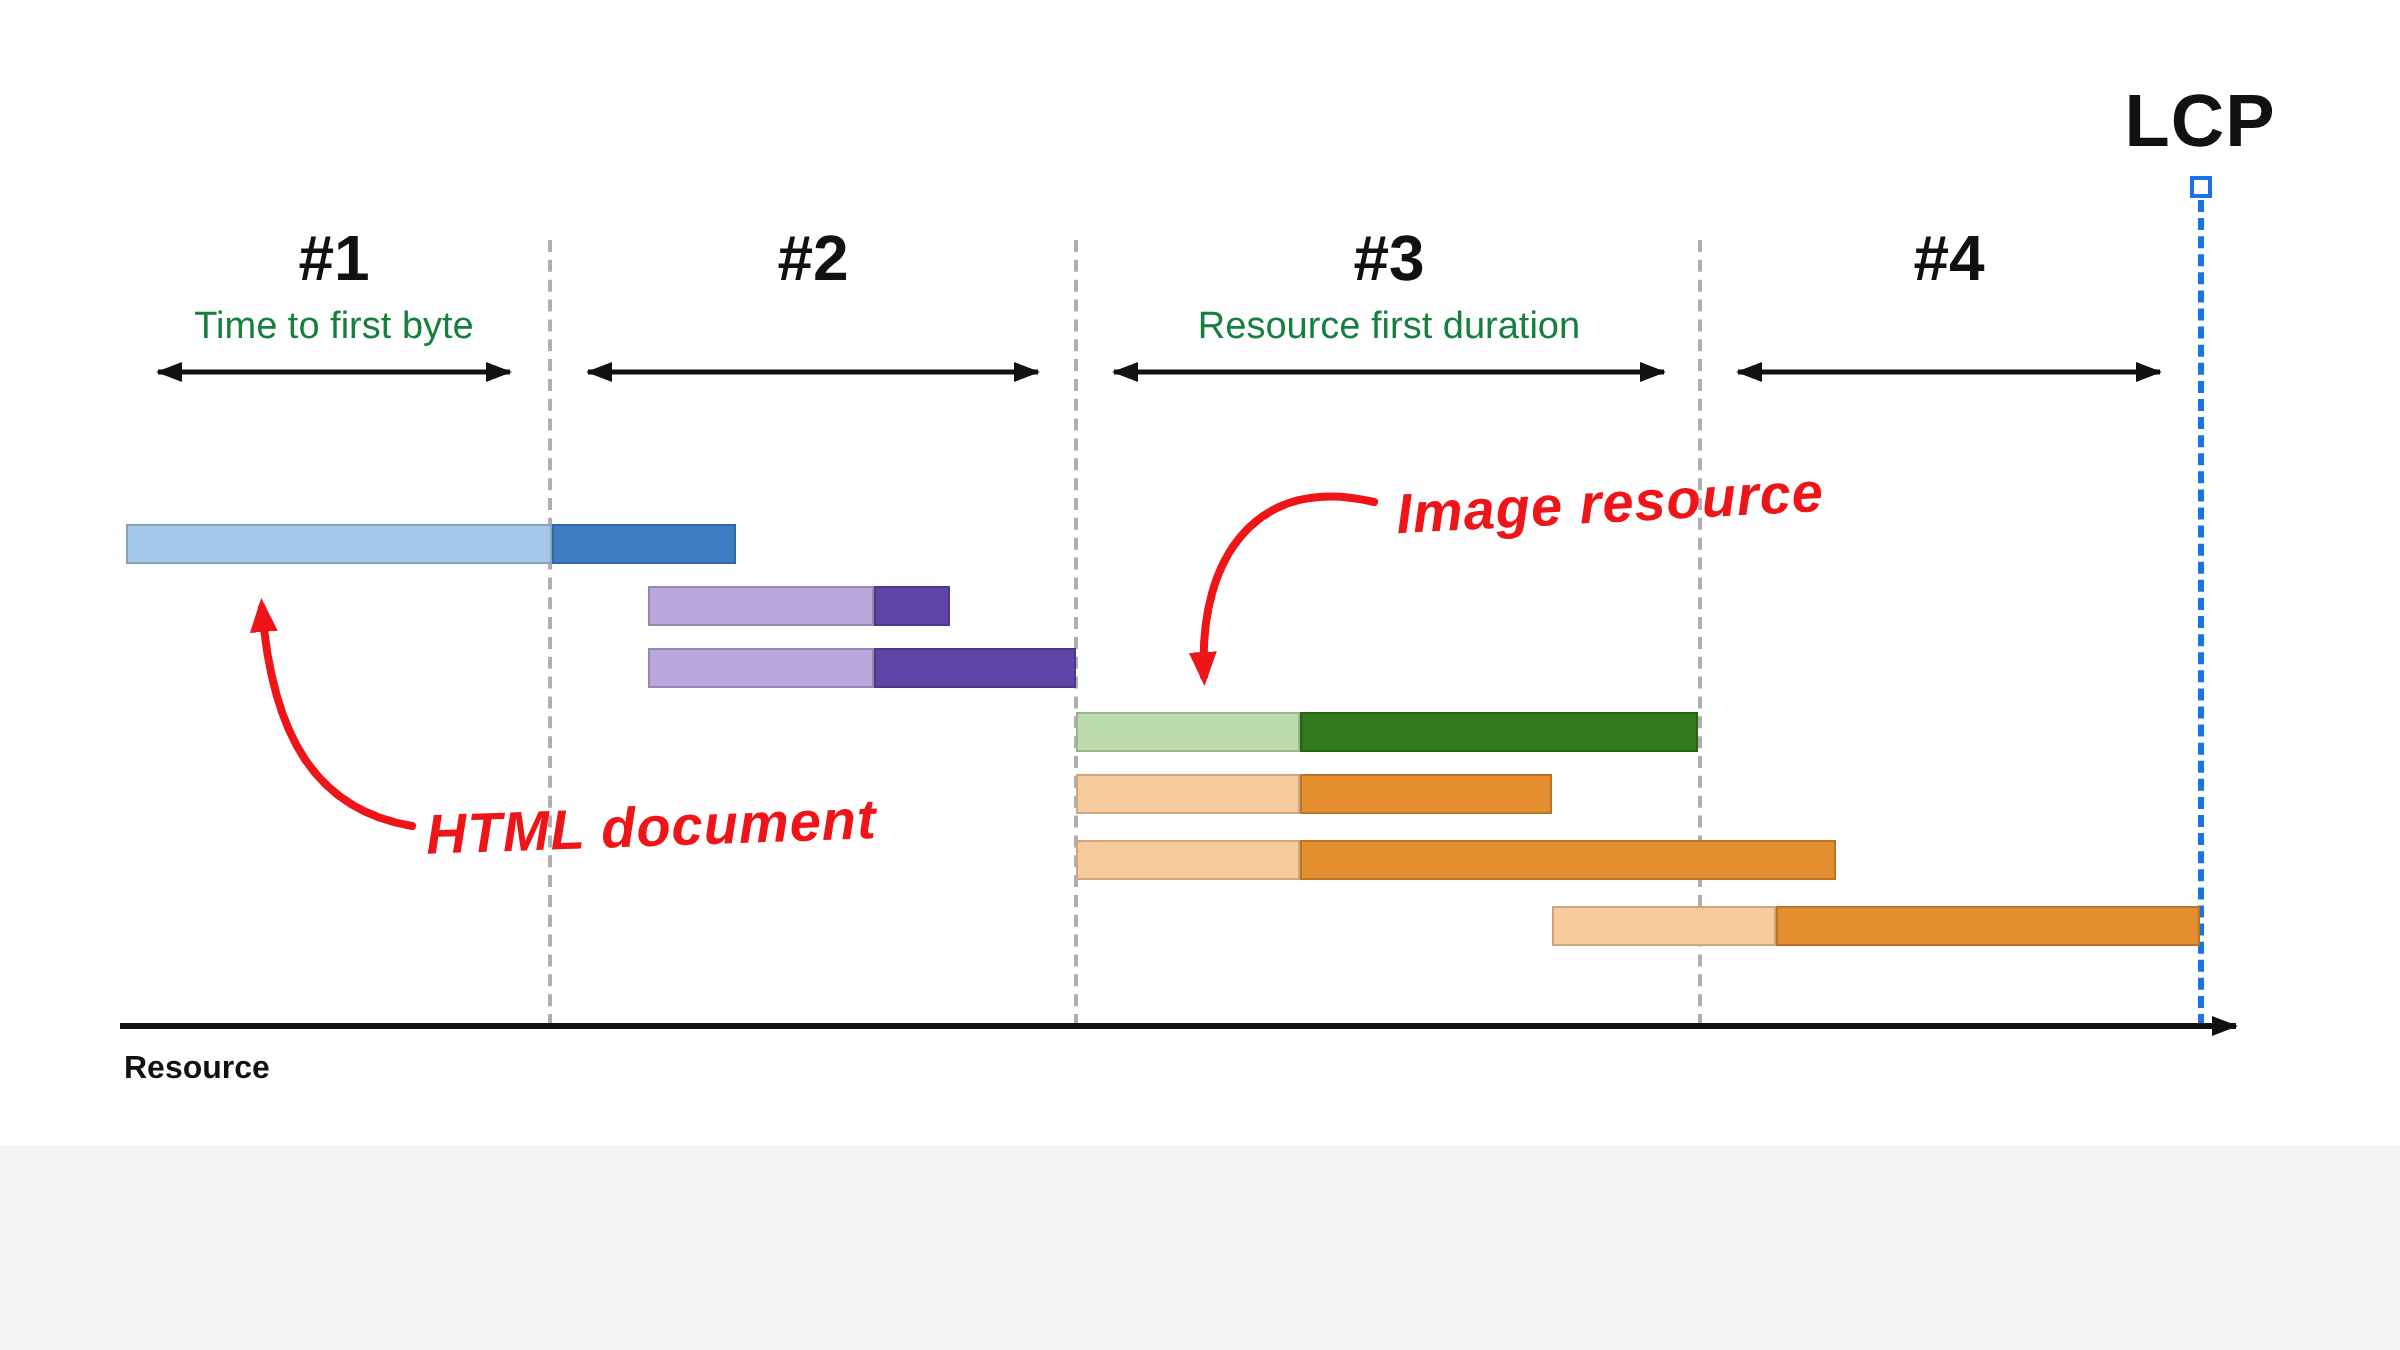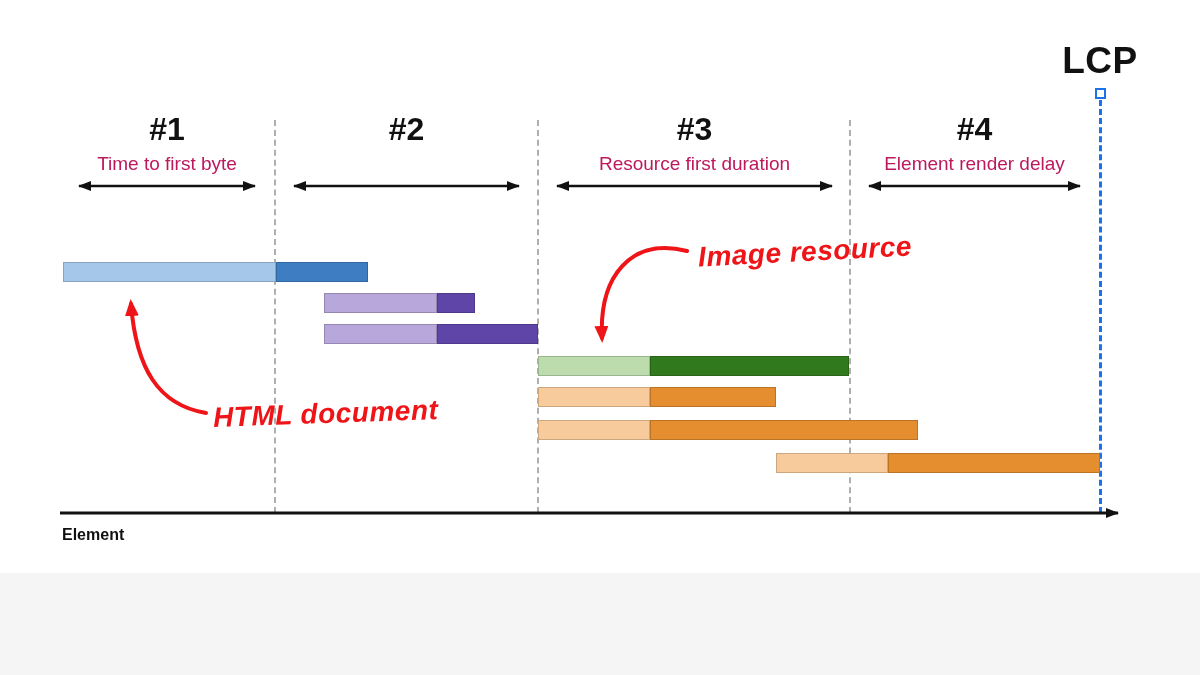--- a/index.html
+++ b/index.html
@@ -8,21 +8,21 @@
     background:#ffffff;font-family:"Liberation Sans",sans-serif;color:#202124;
   }
   
   #lcp-title{position:absolute;top:40px;width:120px;text-align:center;
     font-size:37px;font-weight:700;color:#111;letter-spacing:.5px;}
   #lcp-square{position:absolute;width:7px;height:7px;background:#fff;}
   #lcp-line{position:absolute;width:0;}
   
   .phase{position:absolute;top:110px;text-align:center;}
   .phase-num{font-size:32px;font-weight:700;color:#111;line-height:38px;}
-  .phase-label{font-size:19px;font-weight:400;color:#be185d;margin-top:5px;}
+  .phase-label{font-size:19px;font-weight:400;color:#15803d;margin-top:5px;}
   
   .divider{position:absolute;top:120px;height:393px;width:0;}
   
   .seg{position:absolute;height:20px;box-shadow:inset 0 0 0 1px rgba(0,0,0,0.18);}
   
   .annotation{position:absolute;font-size:28px;font-weight:700;font-style:italic;
     letter-spacing:.5px;white-space:nowrap;transform:rotate(-2deg);}
   #ann-html{left:213px;top:398px;}
   #ann-image{left:698px;top:236px;transform:rotate(-3deg);}
   
@@ -47,21 +47,20 @@
   </div>
   <div class="phase" style="left: 281px; width: 251px;">
     <div class="phase-num">#2</div>
   </div>
   <div class="phase" style="left: 544px; width: 301px;">
     <div class="phase-num">#3</div>
     <div class="phase-label">Resource first duration</div>
   </div>
   <div class="phase" style="left: 856px; width: 237px;">
     <div class="phase-num">#4</div>
-    <div class="phase-label">Element render delay</div>
   </div>
 
   <div id="dividers">
       <div class="divider" style="left: 274px; border-left: 2px dashed rgb(175, 175, 175);"></div>
       <div class="divider" style="left: 537px; border-left: 2px dashed rgb(175, 175, 175);"></div>
       <div class="divider" style="left: 849px; border-left: 2px dashed rgb(175, 175, 175);"></div>
     </div>
   <div id="bars">
       <div class="seg" style="left: 63px; width: 213px; top: 262px; background: rgb(165, 200, 234);"></div>
       <div class="seg" style="left: 276px; width: 92px; top: 262px; background: rgb(62, 125, 193);"></div>
@@ -75,21 +74,21 @@
       <div class="seg" style="left: 650px; width: 126px; top: 387px; background: rgb(229, 142, 47);"></div>
       <div class="seg" style="left: 538px; width: 112px; top: 420px; background: rgb(248, 203, 156);"></div>
       <div class="seg" style="left: 650px; width: 268px; top: 420px; background: rgb(229, 142, 47);"></div>
       <div class="seg" style="left: 776px; width: 112px; top: 453px; background: rgb(248, 203, 156);"></div>
       <div class="seg" style="left: 888px; width: 212px; top: 453px; background: rgb(229, 142, 47);"></div>
     </div>
 
   <div class="annotation" id="ann-html" style="color: rgb(238, 20, 24);">HTML document</div>
   <div class="annotation" id="ann-image" style="color: rgb(238, 20, 24);">Image resource</div>
 
-  <div id="timeline-label">Element</div>
+  <div id="timeline-label">Resource</div>
 
   <div id="legend-panel" style="background: rgb(245, 245, 245);">
       <div class="legend-item" style="left: 62px; position: absolute;"></div>
       <div class="legend-item" style="left: 263px; position: absolute;"></div>
       <div class="legend-item" style="left: 462px; position: absolute;"></div>
       <div class="legend-item" style="left: 637px; position: absolute;"></div>
     </div>
 
   <svg id="overlay" width="1200" height="675" viewBox="0 0 1200 675">
     <defs>

